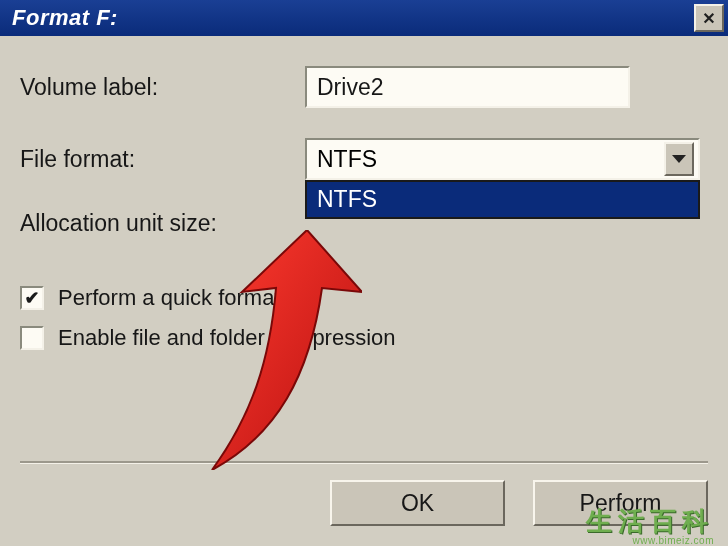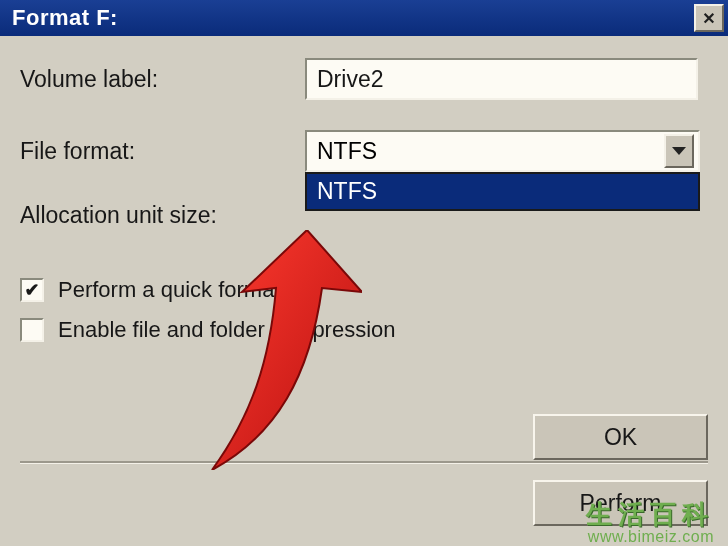--- a/index.html
+++ b/index.html
@@ -17,20 +17,21 @@
     display: flex;
     align-items: center;
     justify-content: space-between;
     padding-left: 12px;
     padding-right: 4px;
   }
   .titlebar-text {
     color: #fff;
     font-size: 22px;
     font-weight: bold;
+    font-style: italic;
     letter-spacing: 0.5px;
   }
   .close-btn {
     width: 30px;
     height: 28px;
     background: #cac5b8;
     border-top: 2px solid #f4f1e8;
     border-left: 2px solid #f4f1e8;
     border-right: 2px solid #6b675d;
     border-bottom: 2px solid #6b675d;
@@ -38,33 +39,34 @@
     align-items: center;
     justify-content: center;
     font-weight: bold;
     font-size: 16px;
     color: #1f1f1f;
     cursor: pointer;
     font-family: "Arial Black", Arial, sans-serif;
   }
   .body-area {
     padding: 22px 20px 18px 20px;
+    margin-top: 8px;
   }
   .row {
     display: flex;
     align-items: center;
     margin-bottom: 30px;
   }
   .label-col {
     width: 285px;
     font-size: 23px;
     color: #171717;
   }
   .input-text {
-    width: 393px;
+    width: 325px;
     height: 42px;
     background: #fdfbf4;
     border-top: 2px solid #8a8a7d;
     border-left: 2px solid #8a8a7d;
     border-right: 2px solid #f4f1e8;
     border-bottom: 2px solid #f4f1e8;
     font-size: 23px;
     padding: 4px 10px;
     color: #171717;
     font-family: inherit;
@@ -150,22 +152,21 @@
   }
   .checkbox-label {
     font-size: 22px;
     color: #171717;
   }
   .button-row {
     position: absolute;
     bottom: 20px;
     right: 20px;
     display: flex;
-    gap: 20px;
-    flex-direction: column;
+    gap: 28px;
   }
   .dlg-button {
     width: 175px;
     height: 46px;
     background: #cac5b8;
     border-top: 2px solid #f8f5ec;
     border-left: 2px solid #f8f5ec;
     border-right: 2px solid #6b675d;
     border-bottom: 2px solid #6b675d;
     font-size: 23px;
@@ -200,21 +201,21 @@
     color: #6fae4f;
     font-family: Arial, sans-serif;
   }
   .wm-top {
     font-size: 26px;
     font-weight: bold;
     letter-spacing: 6px;
     text-shadow: 1px 1px 0 #3a6a2b;
   }
   .wm-bottom {
-    font-size: 16px;
+    font-size: 10px;
     letter-spacing: 0.5px;
     margin-top: -4px;
   }
 </style>
 </head>
 <body>
 
 <div class="titlebar">
   <span class="titlebar-text">Format F:</span>
   <div class="close-btn">

